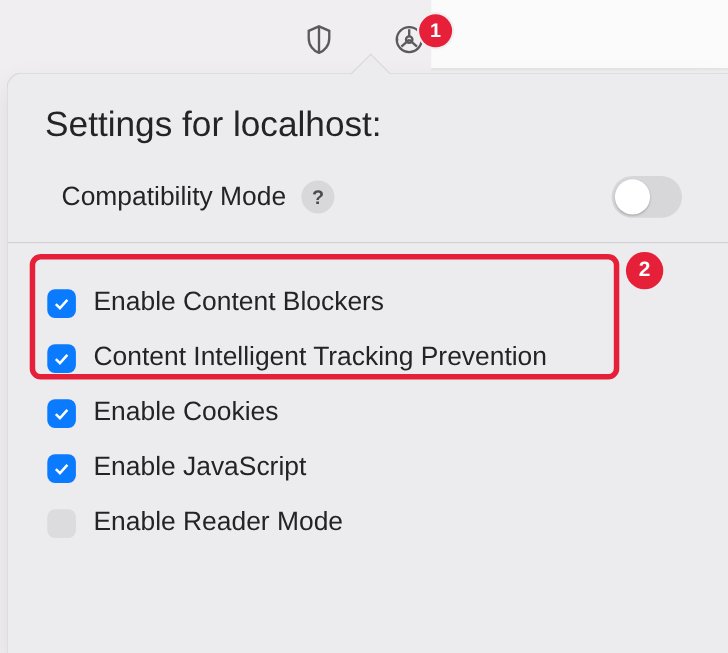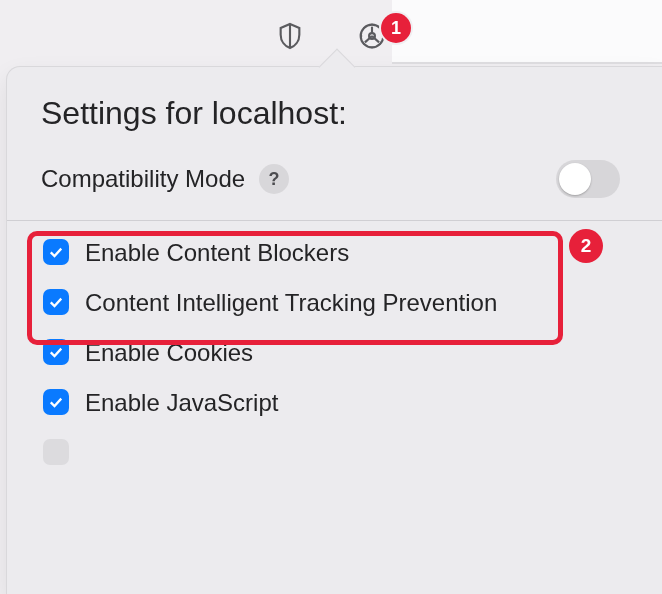--- a/index.html
+++ b/index.html
@@ -90,20 +90,21 @@
     }
     .title {
       font-size: 32px;
       color: #242426;
       margin-bottom: 28px;
     }
     .row-compat {
       display: flex;
       align-items: center;
       gap: 14px;
+      margin-left: 15px;
     }
     .row-compat .label {
       font-size: 24px;
       color: #242426;
     }
     .help {
       width: 30px; height: 30px;
       border-radius: 50%;
       background: #d8d7da;
       display: flex; align-items: center; justify-content: center;
@@ -134,21 +135,21 @@
       margin: 0;
     }
 
     .section-list {
       padding: 18px 30px 0 30px;
       position: relative;
     }
 
     .opt {
       display: flex;
-      align-items: flex-start;
+      align-items: flex-end;
       gap: 16px;
       height: 50px;
       padding-left: 6px;
     }
     .chk {
       width: 26px; height: 26px;
       border-radius: 7px;
       display: flex; align-items: center; justify-content: center;
       flex-shrink: 0;
     }
@@ -258,19 +259,20 @@
       <span class="chk on">
         <svg viewBox="0 0 24 24">
             <path d="M5 12.5 L10 17.5 L19 7.5"></path>
           </svg>
       </span>
       <span class="text">Enable JavaScript</span>
     </div>
 
     <div class="opt">
       <span class="chk off"></span>
+      <span class="text">Enable Reader Mode</span>
     </div>
 
     <div class="highlight-box"></div>
     <div class="badge-2">2</div>
   </div>
 
 </div>
 
 </body></html>

